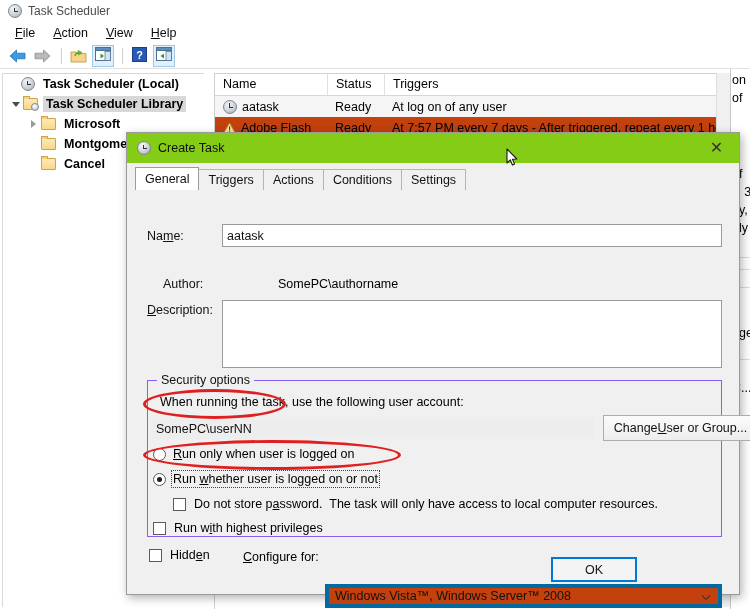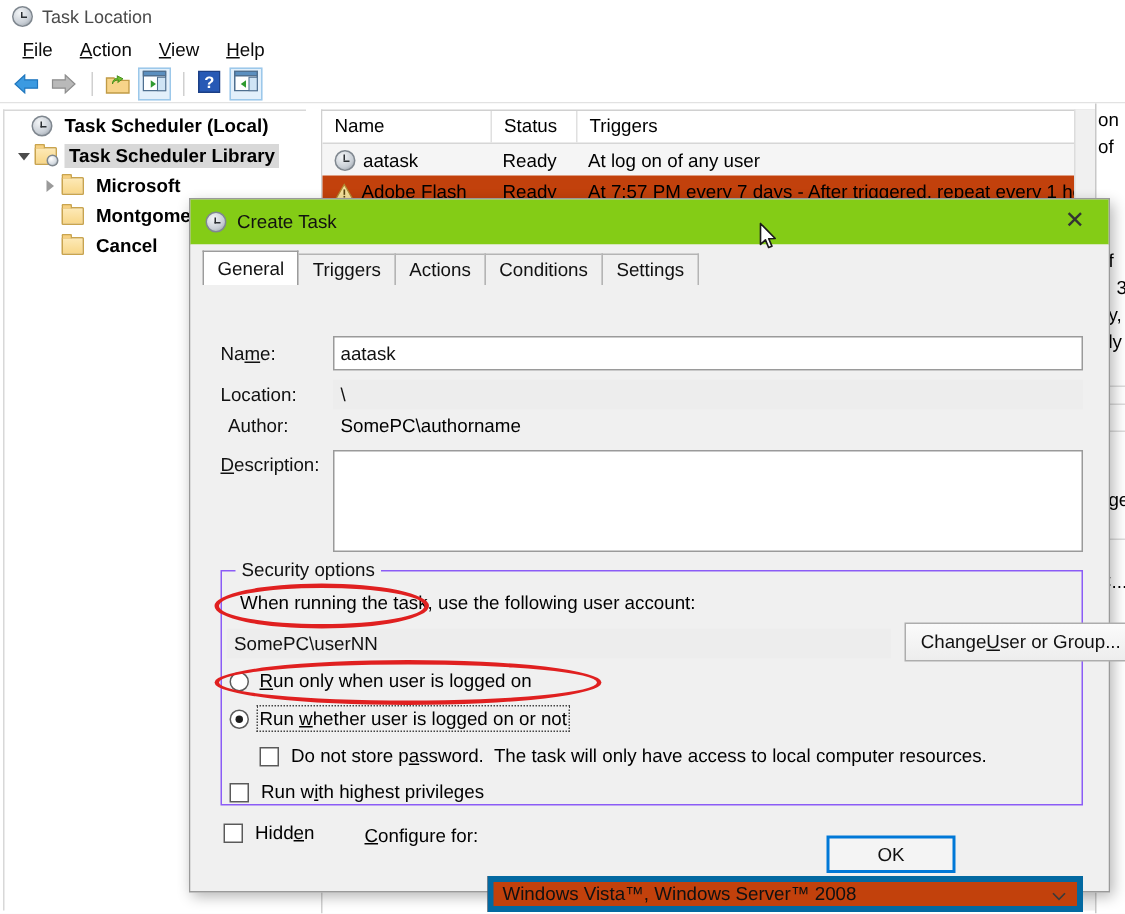--- a/index.html
+++ b/index.html
@@ -260,21 +260,21 @@
   .cursor { position: absolute; width: 12px; height: 19px; }
   u.acc { text-decoration: underline; }
 </style>
 </head>
 <body>
 
 <div id="root">
 
   <div class="win-title">
     <span class="clock-icon"></span>
-    <span class="win-title-text">Task Location</span>
+    <span class="win-title-text">Task Scheduler</span>
   </div>
 
   <div class="menubar">
     <div class="menu-item"><u>F</u><span>ile</span></div>
     <div class="menu-item"><u>A</u>ction</div>
     <div class="menu-item"><u>V</u>iew</div>
     <div class="menu-item"><u>H</u>elp</div>
   </div>
 
   <div class="toolbar">
@@ -437,26 +437,22 @@
         <div class="tab">Settings</div>
       </div>
 
       <div class="pane">
 
         <div class="field-row" style="left:12px; top:34px; width:575px;">
           <label class="fl" style="width:75px">Na<u class="acc">m</u>e:</label>
           <input class="tbox" style="width: 500px; height: 23px;" value="aatask">
         </div>
 
-        <div class="field-row" style="left:12px; top:63px; width:575px;">
-          <label class="fl" style="width:75px">Location:</label>
-          <div class="tbox flat" style="width:500px; height:20px; line-height:16px">\</div>
-        </div>
-
-        <div class="field-row" style="left:17px; top:87px; width:575px;">
+
+        <div class="field-row" style="left:28px; top:87px; width:575px;gap:40px;">
           <label class="fl" style="width:75px">Author:</label>
           <div style="font-size:12.5px">SomePC\authorname</div>
         </div>
 
         <div class="field-row" style="left:12px; top:110px; align-items:flex-start;">
           <label class="fl" style="width:75px; padding-top:3px"><u class="acc">D</u>escription:</label>
           <textarea class="tbox" style="width: 500px; height: 68px; resize: none;"></textarea>
         </div>
 
         <div class="groupbox" style="left:12px; top:190px; width:575px; height:157px;">

